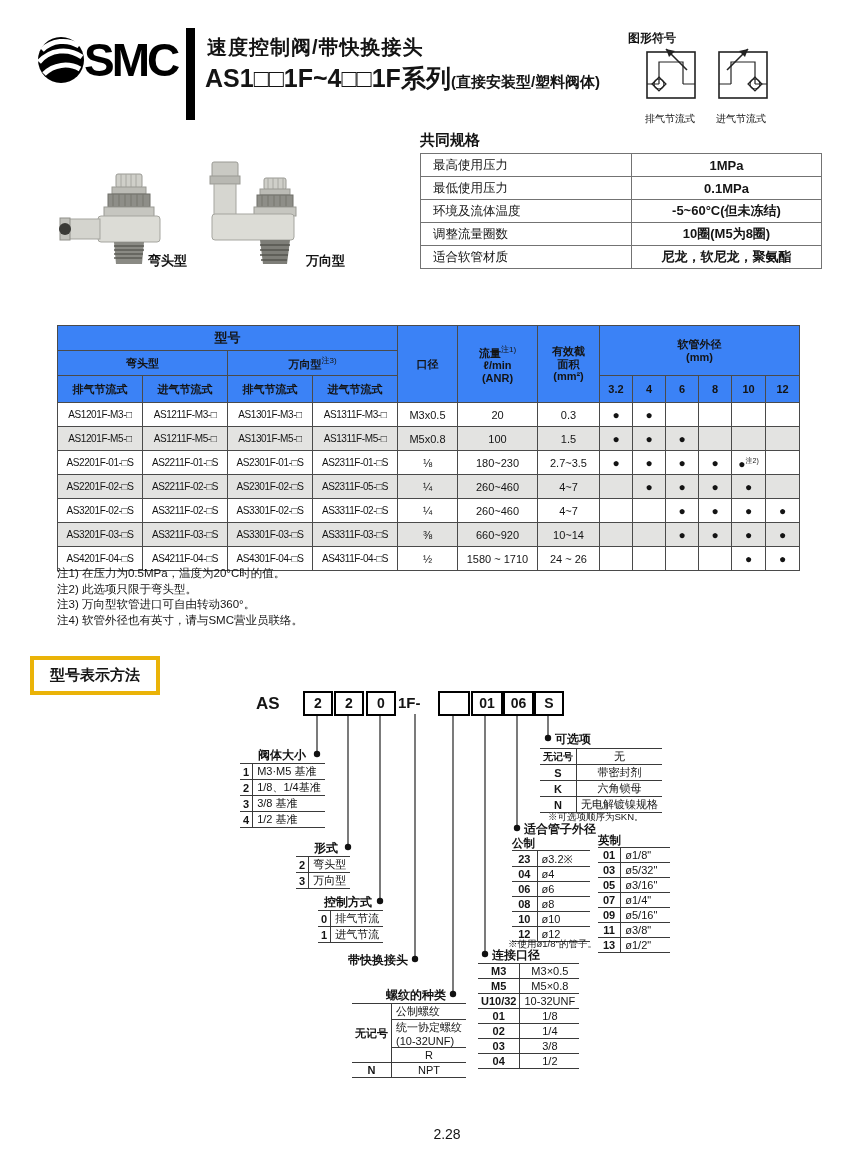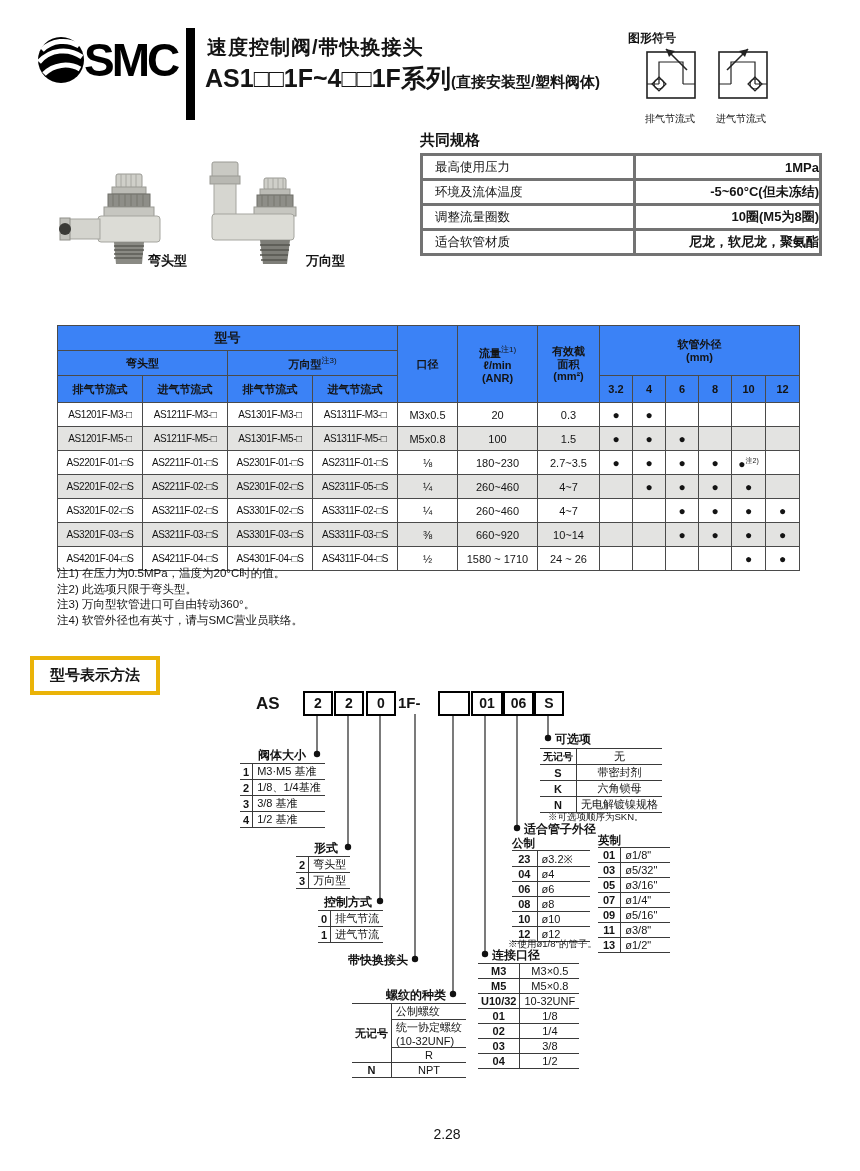--- a/index.html
+++ b/index.html
@@ -14,23 +14,23 @@
   .symlabel{position:absolute;left:628px;top:30px;font-size:12px;font-weight:bold;}
   .symbox{position:absolute;top:44px;width:58px;height:64px;}
   .symbox.flip svg{transform:scaleX(-1);}
   .symcap{position:absolute;top:112px;font-size:10px;white-space:nowrap;}
   
   .photo{position:absolute;}
   .photolabel{position:absolute;font-size:13px;font-weight:bold;}
   
   .specs-title{position:absolute;left:420px;top:131px;font-size:15px;font-weight:bold;}
   .spec-table{position:absolute;left:420px;top:153px;width:402px;border-collapse:collapse;font-size:12.5px;}
-  .spec-table td{border:3px solid #737373;height:22px;padding:0;}
+  .spec-table td{border:1px solid #737373;height:22px;padding:0;}
   .spec-table td.lab{width:198px;padding-left:12px;}
-  .spec-table td.val{text-align:right;font-weight:bold;font-size:13px;}
+  .spec-table td.val{text-align:center;font-weight:bold;font-size:13px;}
   
   .model-table{position:absolute;left:57px;top:325px;width:742px;border-collapse:collapse;
                table-layout:fixed;font-size:11px;text-align:center;}
   .model-table td{border:1px solid #4a4a4a;padding:0;height:23px;overflow:hidden;}
   .model-table tr.h td{background:#3b82f6;font-weight:bold;}
   .model-table tr.h td sup{font-size:8px;font-weight:normal;}
   .model-table tr.alt td{background:#e3e3e1;}
   .model-table td.m{font-size:10px;letter-spacing:-0.4px;}
   .model-table td.dot{font-size:12px;line-height:10px;}
   .model-table .mline{display:block;line-height:12.5px;}
@@ -136,20 +136,24 @@
   </div>
   <div class="photolabel" style="left:148px;top:252px;">弯头型</div>
   <div class="photolabel" style="left:306px;top:252px;">万向型</div>
 
   <div class="specs-title">共同规格</div>
   <table class="spec-table">
     <tbody>
         <tr>
       <td class="lab">最高使用压力</td>
       <td class="val">1MPa</td>
+        </tr>
+    <tr>
+      <td class="lab">最低使用压力</td>
+      <td class="val">0.1MPa</td>
         </tr>
     <tr>
       <td class="lab">环境及流体温度</td>
       <td class="val">-5~60°C(但未冻结)</td>
         </tr>
     <tr>
       <td class="lab">调整流量圈数</td>
       <td class="val">10圈(M5为8圈)</td>
         </tr>
     <tr>

